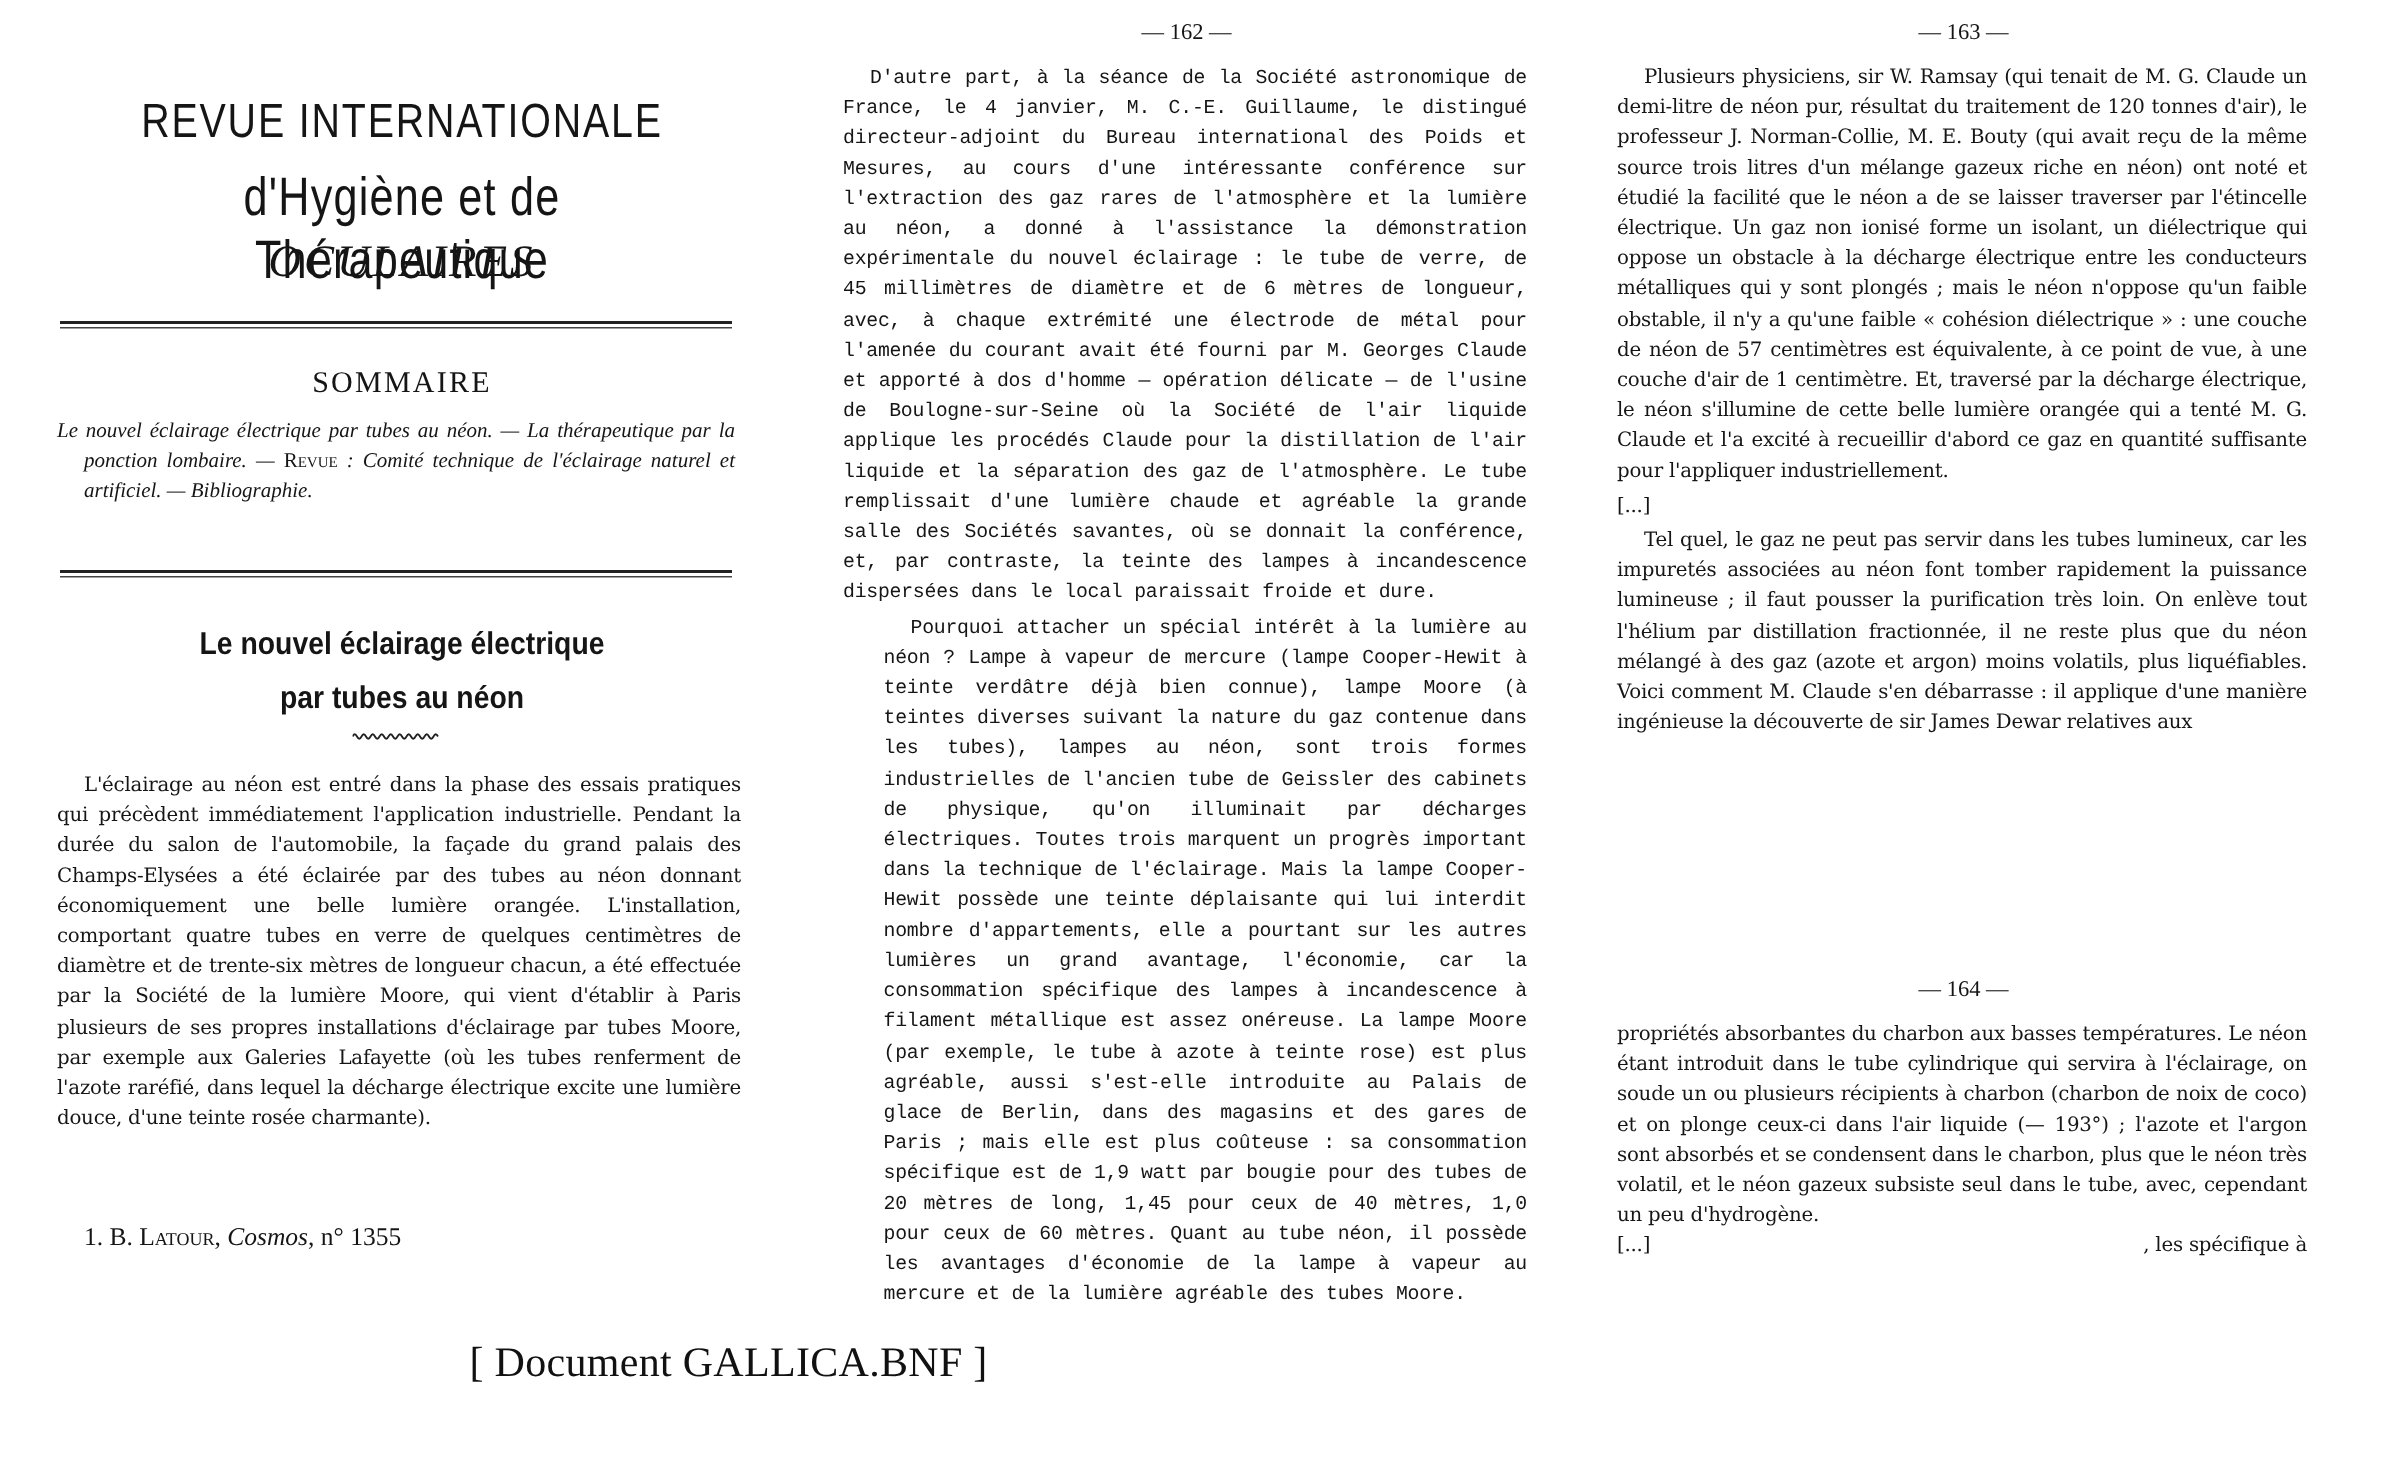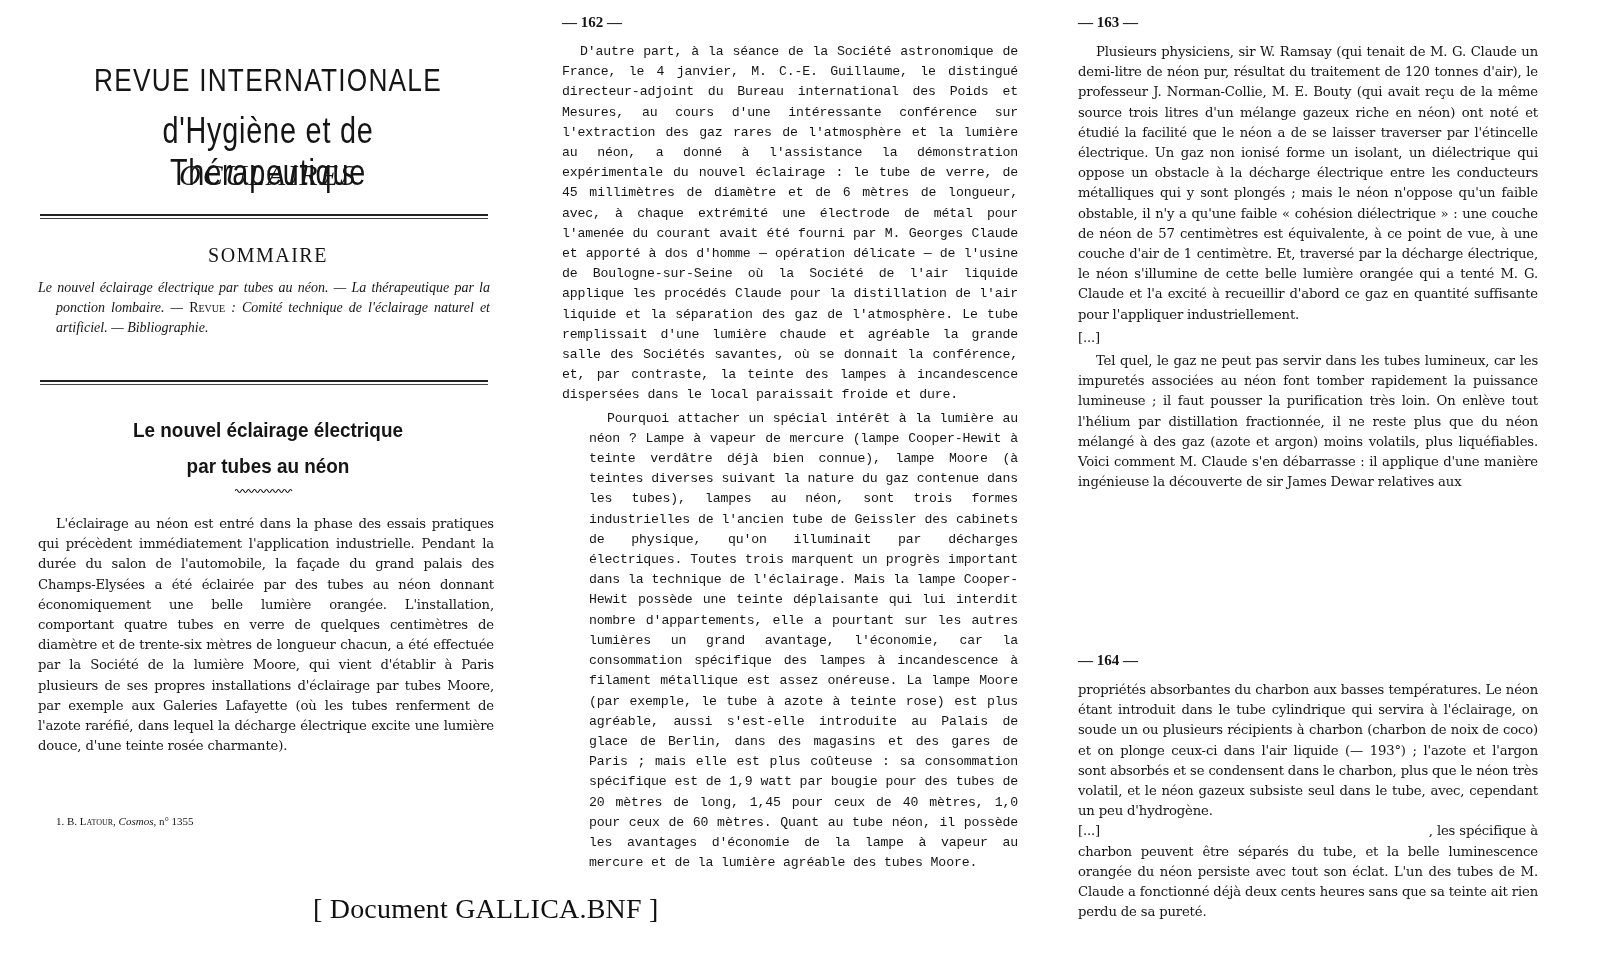--- a/index.html
+++ b/index.html
@@ -29,26 +29,26 @@
   .summary .sc { font-style: normal; font-variant: small-caps; }
   .article-title { position: absolute; top: 412px; left: 0; width: 460px; text-align: center;
                    font-family: "Liberation Sans", sans-serif; font-weight: bold; font-size: 21px; line-height: 36px;
                    transform: scaleX(0.9); transform-origin: center; }
   .squiggle { position: absolute; top: 488px; left: 197px; width: 58px; height: 6px; }
   .body-text { font-family: "DejaVu Serif", serif; font-size: 13.2px; line-height: 20.2px;
                text-align: justify; letter-spacing: -0.15px; }
   .body-text p { margin: 0; text-indent: 18px; }
   .body-text p.noindent { text-indent: 0; }
   .left-body { position: absolute; top: 514px; left: 0; width: 456px; }
-  .footnote { position: absolute; top: 815px; left: 18px; font-family: "Liberation Serif", serif; font-size: 11px; }
+  .footnote { position: absolute; top: 815px; left: 18px; font-family: "Liberation Serif", serif; font-size: 17px; }
   .footnote .sc { font-variant: small-caps; }
   .footnote i { font-style: italic; }
   .watermark { position: absolute; top: 893px; left: 313px; font-family: "Liberation Serif", serif; font-size: 28px;
                color: #111; letter-spacing: 0.2px; white-space: nowrap; }
-  .folio { position: absolute; text-align: left; font-family: "Liberation Serif", serif; font-size: 15px; font-weight: bold; }
+  .folio { position: absolute; text-align: center; font-family: "Liberation Serif", serif; font-size: 15px; }
   .mid-folio { top: 14px; left: 0; width: 458px; }
   .mid-body { position: absolute; top: 42px; left: 0; width: 456px; font-family: Liberation Mono, monospace; }
   .mid-body p + p { margin-top: 3px; margin-left: 27px; }
   .right-folio { top: 14px; left: 0; width: 462px; }
   .right-body-top { position: absolute; top: 42px; left: 0; width: 460px; }
   .right-body-top p + p { margin-top: 3px; }
   .ellipsis { display: block; text-indent: 0; margin: 3px 0 3px 0; }
   .right-folio-2 { top: 652px; left: 0; width: 462px; }
   .right-body-bottom { position: absolute; top: 680px; left: 0; width: 460px; }
   .gapline { display: flex; justify-content: space-between; }
@@ -105,15 +105,14 @@
     <p>Tel quel, le gaz ne peut pas servir dans les tubes lumineux, car les impuretés associées au néon font tomber rapidement la puissance lumineuse ; il faut pousser la purification très loin. On enlève tout l'hélium par distillation fractionnée, il ne reste plus que du néon mélangé à des gaz (azote et argon) moins volatils, plus liquéfiables. Voici comment M. Claude s'en débarrasse : il applique d'une manière ingénieuse la découverte de sir James Dewar relatives aux</p>
   </div>
 
   <div class="folio right-folio-2">— 164 —</div>
   <div class="body-text right-body-bottom">
     <p class="noindent">propriétés absorbantes du charbon aux basses températures. Le néon étant introduit dans le tube cylindrique qui servira à l'éclairage, on soude un ou plusieurs récipients à charbon (charbon de noix de coco) et on plonge ceux-ci dans l'air liquide (— 193°) ; l'azote et l'argon sont absorbés et se condensent dans le charbon, plus que le néon très volatil, et le néon gazeux subsiste seul dans le tube, avec, cependant un peu d'hydrogène.</p>
     <div class="gapline">
       <span>[...]</span>
       <span>, les spécifique à</span>
     </div>
-    <p class="noindent">charbon peuvent être séparés du tube, et la belle luminescence orangée du néon persiste avec tout son éclat. L'un des tubes de M. Claude a fonctionné déjà deux cents heures sans que sa teinte ait rien perdu de sa pureté.</p>
   </div>
 </div>
 
 </body></html>

